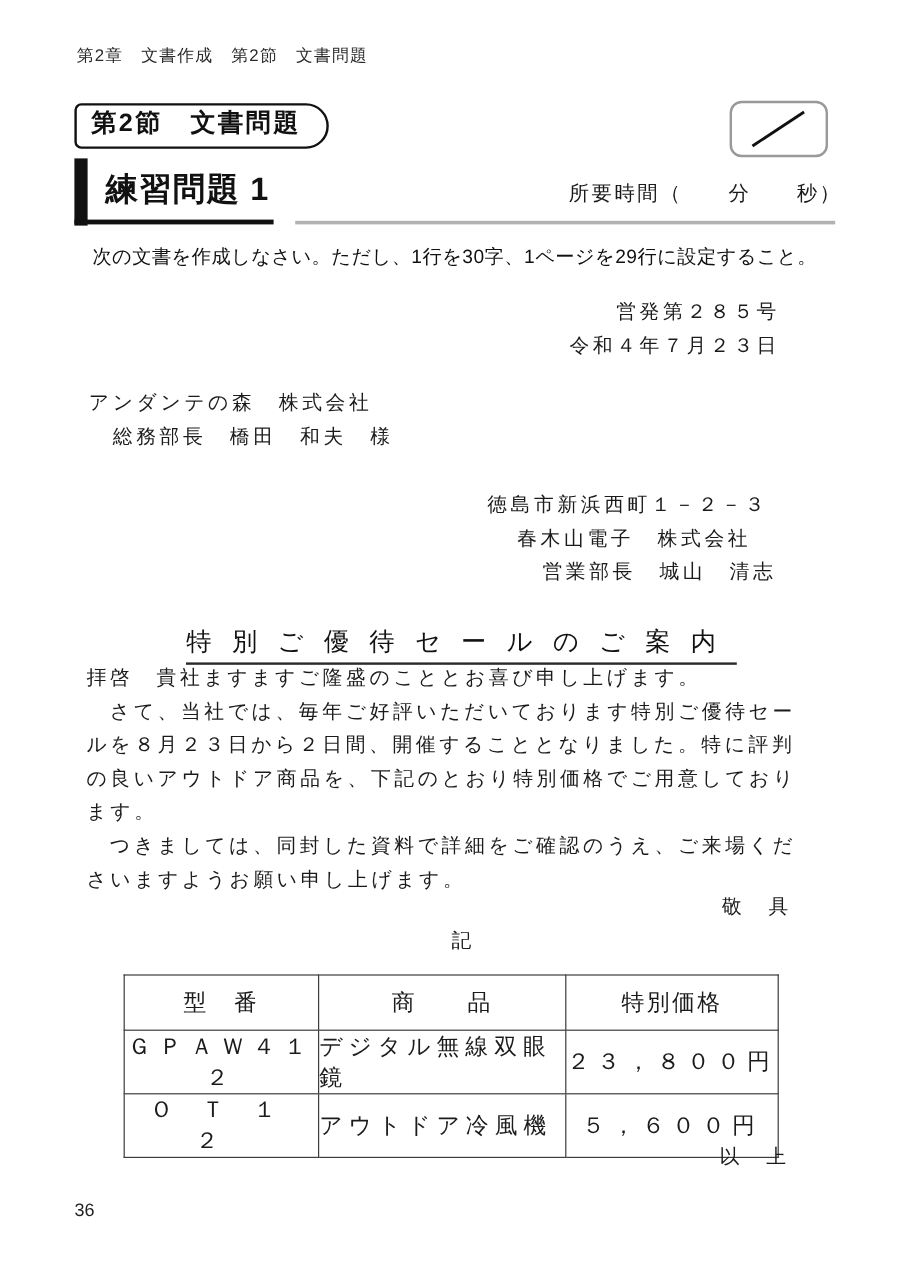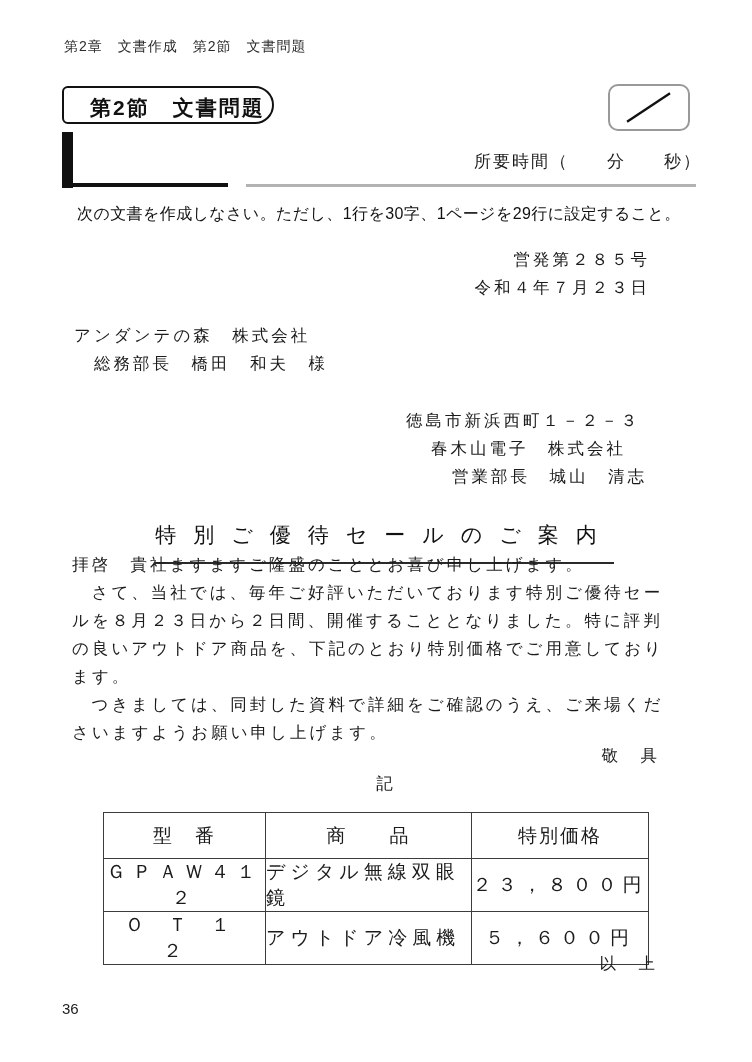--- a/index.html
+++ b/index.html
@@ -17,22 +17,22 @@
 
   
   .breadcrumb{left:64px;top:38px;font-size:14px;color:#2b2b2b;letter-spacing:1px;}
 
   
   .section-box{
     left:62px;top:86px;width:212px;height:38px;
     border:2.5px solid #111;
     border-radius:6px 20px 20px 6px;
     box-sizing:border-box;
-    display:flex;align-items:flex-end;
-    padding-left:26px;
+    display:flex;align-items:flex-start;
+    padding-left:12px;
   }
   .section-box span{font-size:21px;font-weight:bold;letter-spacing:2px;color:#111;}
 
   
   .check-box{
     left:608px;top:84px;width:82px;height:47px;
     border:2px solid #999;border-radius:10px;box-sizing:border-box;
     background:#fff;
   }
   .check-box svg{display:block;width:100%;height:100%;}
@@ -53,21 +53,21 @@
   .recipient-company{left:64px;top:325px;}
   .recipient-person{left:64px;top:353px;padding-left:20px;}
   .sender-address{left:396px;top:410px;text-align:center;}
   .sender-company{left:421px;top:438px;}
   .sender-person{left:442px;top:466px;}
 
   .subject-wrap{left:0;top:521px;width:752px;text-align:center;}
   .subject-wrap span{
     display:inline-block;
     font-size:21px;letter-spacing:17px;margin-right:-17px;
-    border-bottom:2.5px solid #2a2a2a;padding-bottom:13px;color:#111;text-align:center;
+    border-bottom:2.5px solid #2a2a2a;padding-bottom:3px;color:#111;text-align:center;
   }
 
   .body-block{left:62px;top:551px;width:640px;}
   .body-block .bline{height:28px;line-height:28px;}
 
   .closing{left:62px;top:745px;width:588px;text-align:right;}
   .notation{left:62px;top:773px;width:628px;text-align:center;}
   .end-mark{left:62px;top:953px;width:586px;text-align:right;}
 
   
@@ -105,20 +105,21 @@
     <span class="sans">第2節　文書問題</span>
   </div>
 
   <div class="abs check-box">
     <svg viewBox="0 0 82 47">
       <line x1="17" y1="39" x2="64" y2="8" stroke="#111" stroke-width="2.6"></line>
     </svg>
   </div>
 
   <div class="abs black-bar"></div>
+  <div class="abs exercise-title sans">練習問題 1</div>
   <div class="abs black-rule"></div>
   <div class="abs gray-rule"></div>
   <div class="abs time-label">所要時間（　　分　　秒）</div>
 
   <div class="abs instruction sans">次の文書を作成しなさい。ただし、1行を30字、1ページを29行に設定すること。</div>
 
   <div class="abs doc-num-block">
     <div class="serif-line">営発第２８５号</div>
     <div class="serif-line">令和４年７月２３日</div>
   </div>

